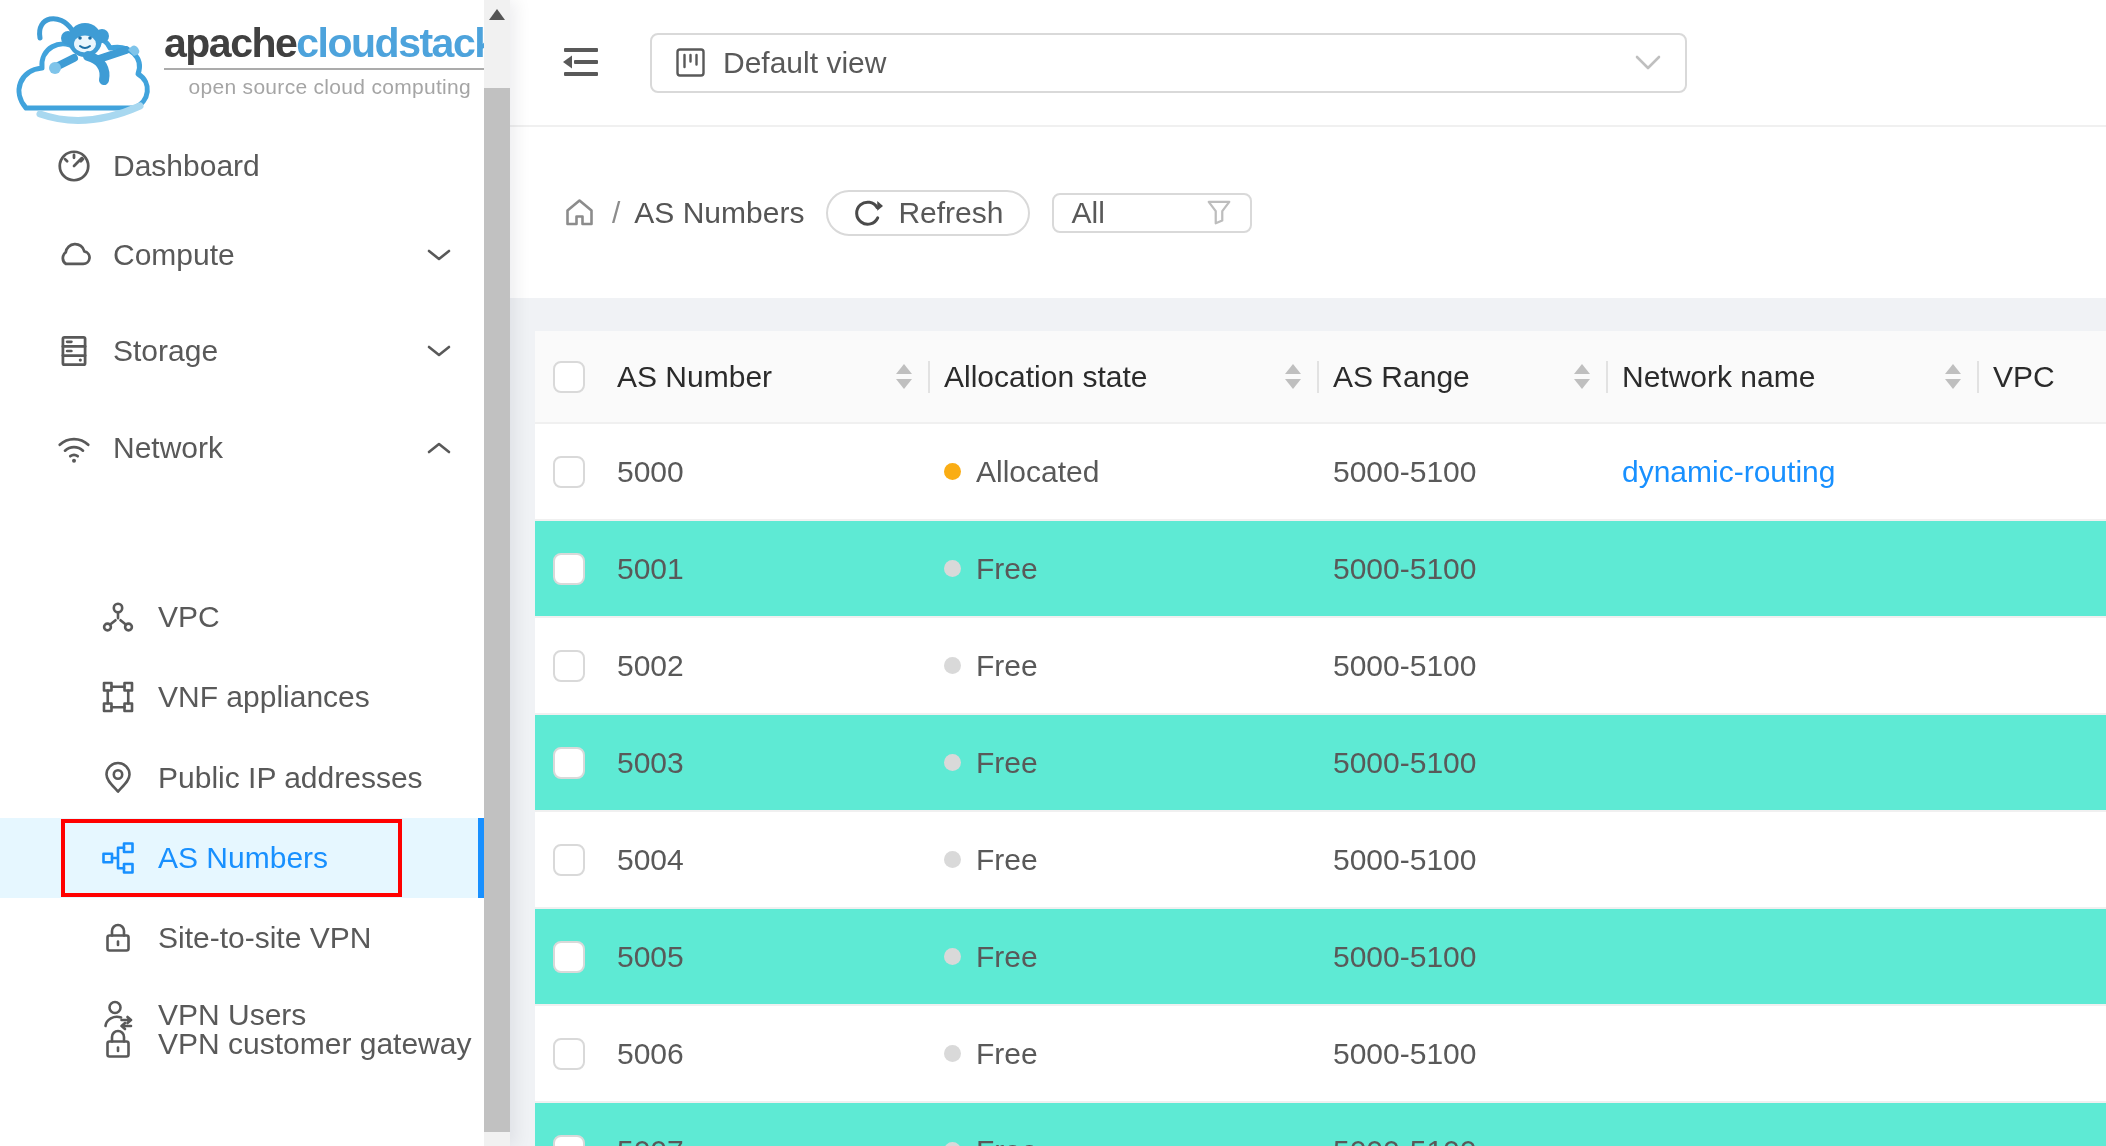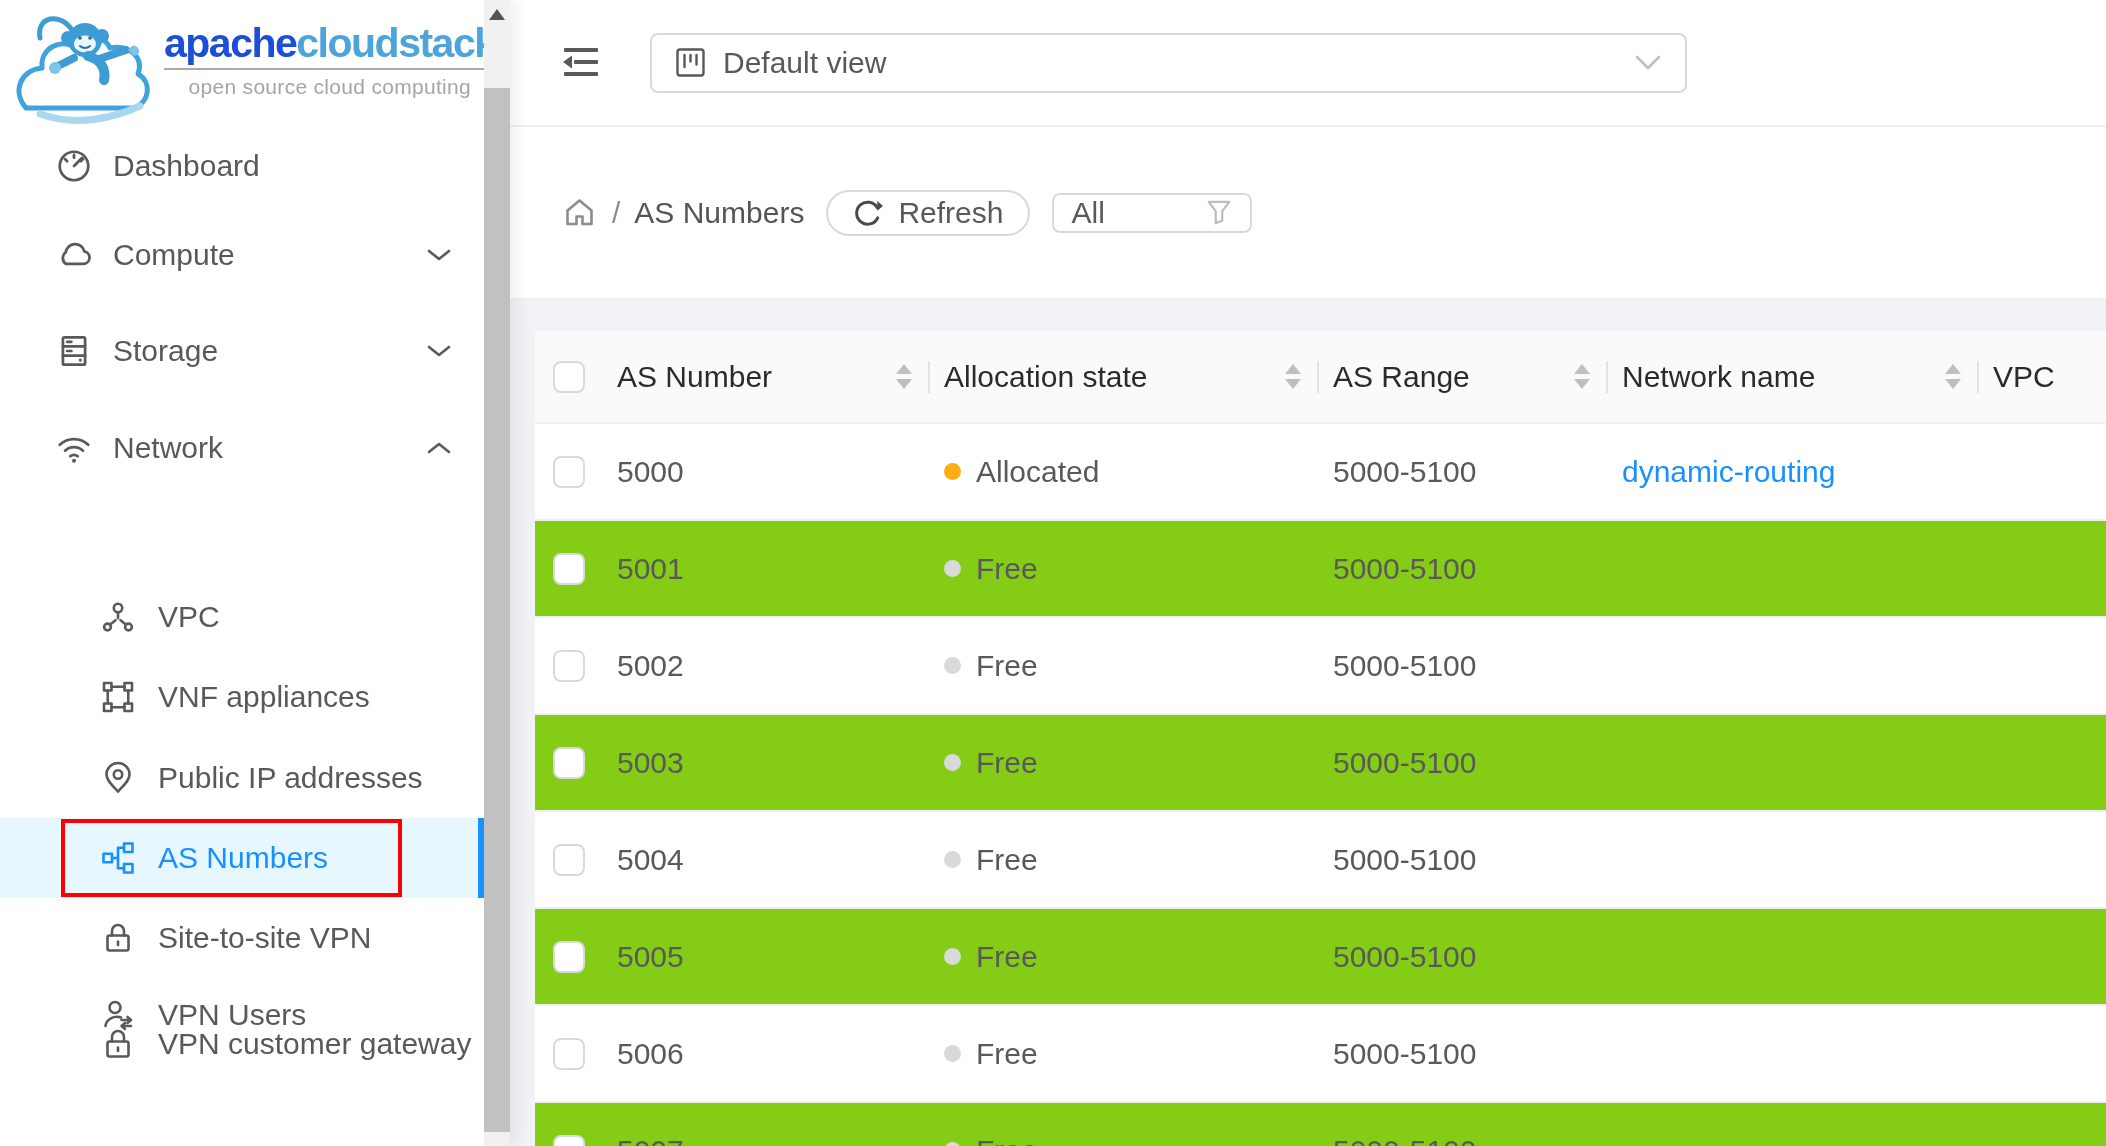--- a/index.html
+++ b/index.html
@@ -14,21 +14,21 @@
   
   .side-wrap { display:flex; width:510px; flex-shrink:0; background:#fff; z-index:10;
                box-shadow:6px 0 16px rgba(0,21,41,.07); }
   .sidebar { position:relative; width:484px; overflow:hidden; background:#fff; }
 
   .logo { position:absolute; top:6px; left:6px; width:478px; height:120px; }
   .logo-mark { position:absolute; left:4px; top:2px; }
   .brand-box { position:absolute; left:158px; top:16px; text-align:center; }
   .brand-line { font-size:41px; font-weight:700; letter-spacing:-1.5px; line-height:1.05;
                 padding-bottom:3px; border-bottom:2px solid #ababab; white-space:nowrap; }
-  .brand-gray { color:#1d4ed8; }
+  .brand-gray { color:#404040; }
   .brand-blue { color:#4da3dc; }
   .tagline { font-size:21px; color:#a5a5a5; margin-top:5px; letter-spacing:.3px; white-space:nowrap; }
 
   .menu-item { position:absolute; left:0; width:484px; height:80px; cursor:pointer;
                color:#595959; font-size:30px; }
   .mi-icon { position:absolute; left:55px; top:50%; transform:translateY(-50%); display:flex; }
   .mi-label { position:absolute; left:113px; top:50%; transform:translateY(-50%); white-space:nowrap; }
   .chev { position:absolute; left:426px; top:50%; transform:translateY(-50%); display:flex; }
   .menu-item.sub .mi-icon { left:100px; }
   .menu-item.sub .mi-label { left:158px; }
@@ -89,21 +89,21 @@
   .col-4 { width:371px; }
   .col-5 { flex:1; min-width:120px; }
   .sorter { margin-left:auto; display:flex; flex-direction:column; gap:5px; padding-left:12px; }
   .car-up { width:0; height:0; border-left:8px solid transparent; border-right:8px solid transparent;
             border-bottom:10px solid #bfbfbf; }
   .car-down { width:0; height:0; border-left:8px solid transparent; border-right:8px solid transparent;
               border-top:10px solid #bfbfbf; }
 
   .trow { display:flex; align-items:center; height:97px; flex-shrink:0; background:#fff;
           border-bottom:2px solid #f0f0f0; font-size:30px; color:#595959; }
-  .trow.alt { background:#84cc16; }
+  .trow.alt { background:#5eead4; }
   .cell { height:100%; display:flex; align-items:center; padding:8px 16px; }
   .checkbox { width:32px; height:32px; border:2px solid #d9d9d9; border-radius:8px;
               background:#fff; cursor:pointer; flex-shrink:0; }
   .dot { width:17px; height:17px; border-radius:50%; margin-right:15px; flex-shrink:0; }
   .dot.allocated { background:#faad14; }
   .dot.free { background:#d9d9d9; }
   .net-link { color:#1890ff; cursor:pointer; }
 </style>
 </head>
 <body>

